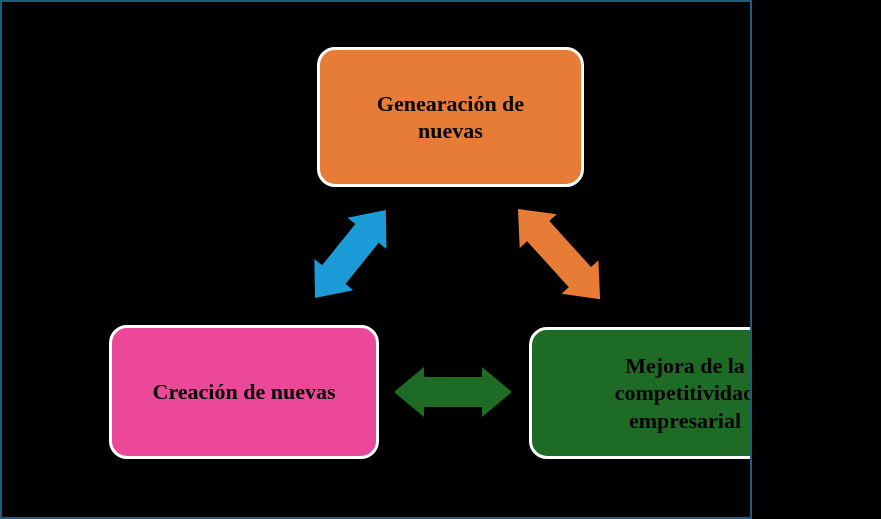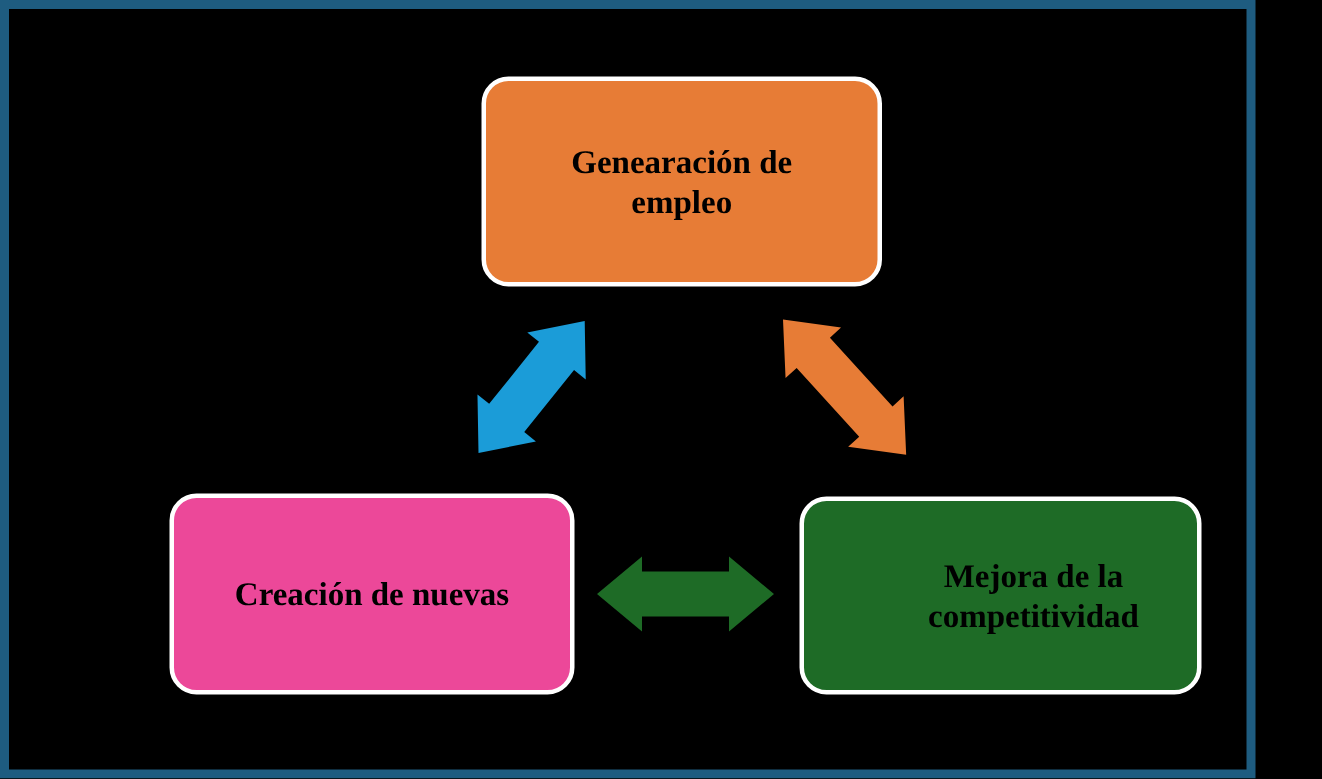--- a/index.html
+++ b/index.html
@@ -2,25 +2,25 @@
 <html><head>
 <meta charset="utf-8">
 <style>
   html, body {
     margin: 0;
     padding: 0;
     background: #000000;
   }
   .canvas {
     position: relative;
-    width: 837px;
+    width: 752px;
     height: 519px;
     box-sizing: border-box;
     background: #000000;
-    border: 6px solid #0369a1;
+    border: 2px solid #0369a1;
     overflow: hidden;
     font-family: "Liberation Serif", "DejaVu Serif", serif;
   }
   .connectors {
     position: absolute;
     left: 0;
     top: 0;
     width: 881px;
     height: 519px;
   }
@@ -60,30 +60,31 @@
     </g>
 
     <g transform="translate(392,390)">
       <polygon points="0,0 30,-25 30,-15 88,-15 88,-25 118,0 88,25 88,15 30,15 30,25" style="fill: rgb(30, 107, 38);"></polygon>
     </g>
   </svg>
 
   <div class="node node-empleo" style="background-color: rgb(231, 124, 54); border-color: rgb(255, 255, 255);">
     <div class="node-text" style="color: rgb(0, 0, 0);">
       <div>Genearación de</div>
-      <div>empleo</div>
+      <div>nuevas</div>
     </div>
   </div>
 
   <div class="node node-empresas" style="background-color: #ec4899; border-color: rgb(255, 255, 255);">
     <div class="node-text" style="color: rgb(0, 0, 0);">
       <div>Creación de nuevas</div>
     </div>
   </div>
 
   <div class="node node-competitividad" style="background-color: rgb(30, 107, 38); border-color: rgb(255, 255, 255); padding-left: 44px;">
     <div class="node-text" style="color: rgb(0, 0, 0);">
       <div>Mejora de la</div>
       <div>competitividad</div>
+      <div>empresarial</div>
     </div>
   </div>
 
 </div>
 
 </body></html>

